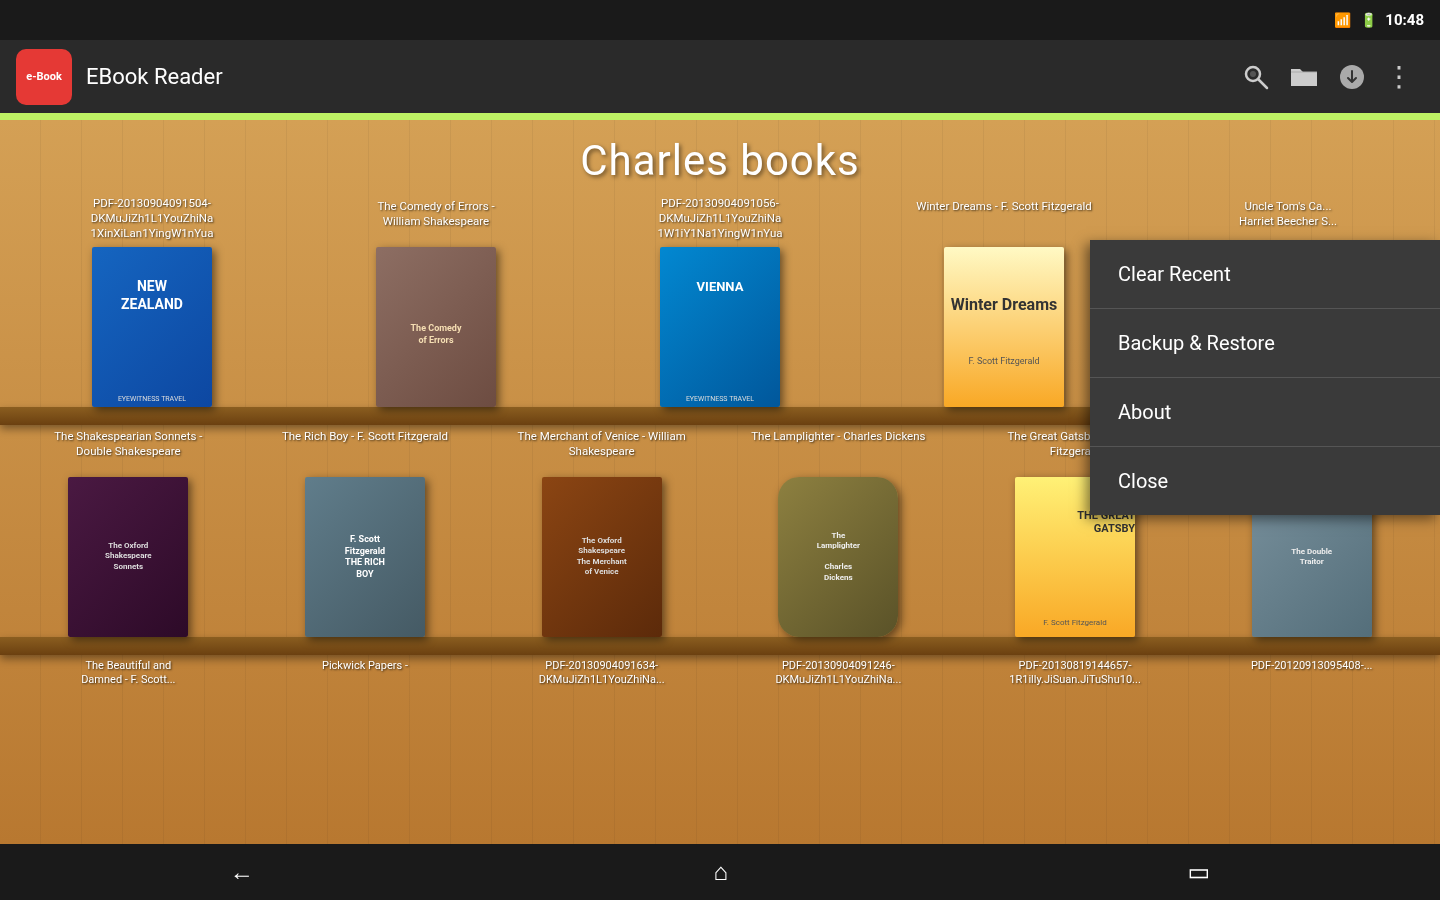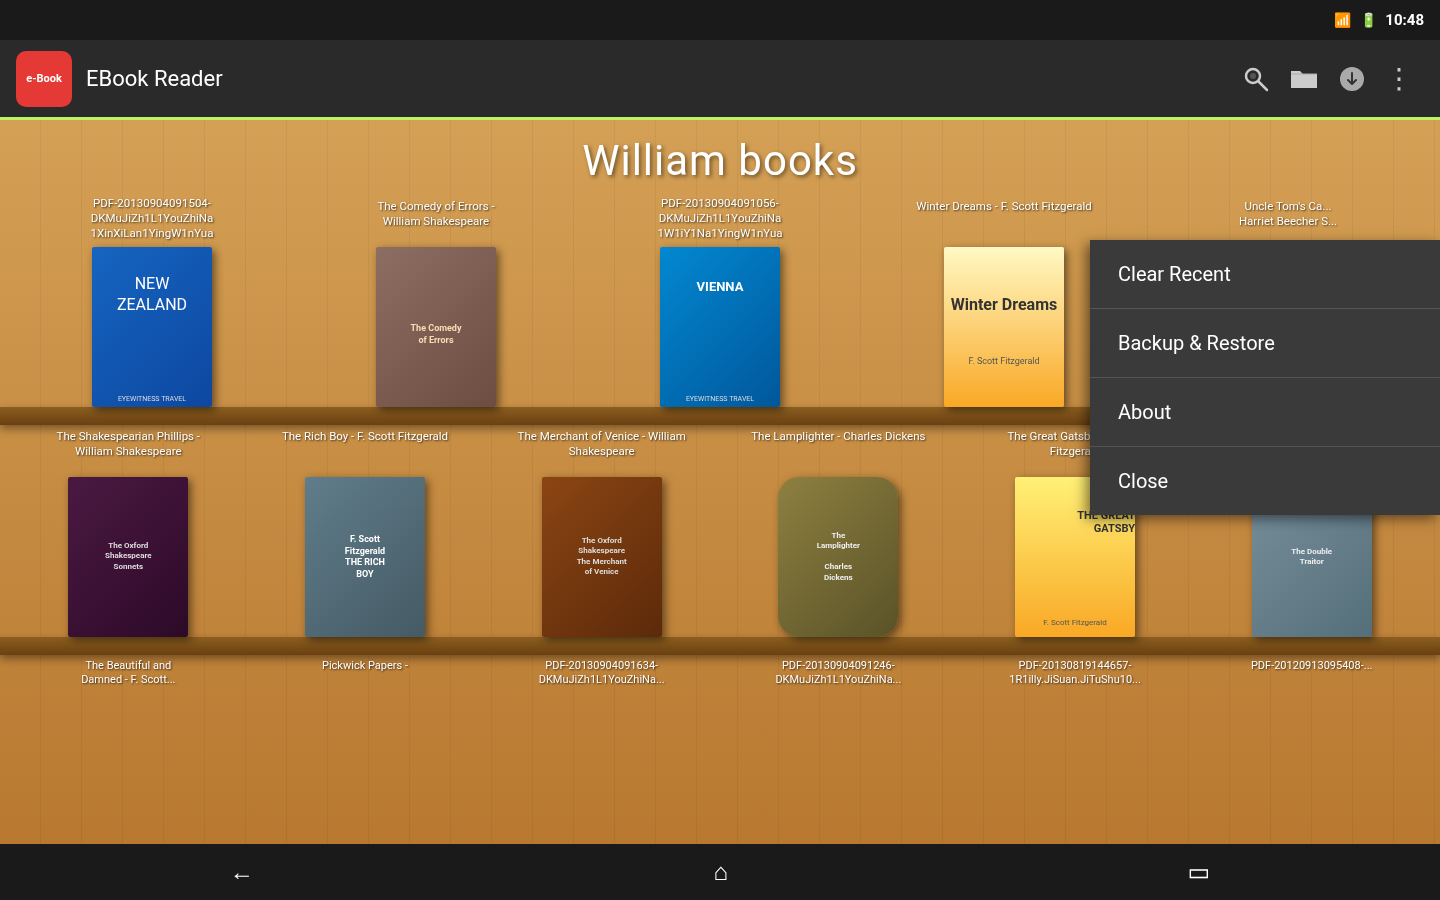--- a/index.html
+++ b/index.html
@@ -34,21 +34,21 @@
     }
 
     
     #top-bar {
       width: 100%;
       height: 80px;
       background: #2a2a2a;
       display: flex;
       align-items: center;
       padding: 0 16px;
-      border-bottom: 3px solid #bef264;
+      border-bottom: 7px solid #bef264;
     }
     #app-logo {
       width: 56px;
       height: 56px;
       background: #e53935;
       border-radius: 10px;
       display: flex;
       align-items: center;
       justify-content: center;
       margin-right: 14px;
@@ -281,27 +281,27 @@
       <circle cx="14" cy="14" r="12" fill="#aaa"></circle>
       <path d="M14 8 L14 18 M10 15 L14 19 L18 15" stroke="#333" stroke-width="2" stroke-linecap="round" stroke-linejoin="round"></path>
     </svg>
   </div>
   <div class="toolbar-btn">
     <span style="color:#ccc; font-size:28px; letter-spacing:2px;">⋮</span>
   </div>
 </div>
 
 <div id="main-content">
-  <div id="section-title">William books</div>
+  <div id="section-title">Charles books</div>
 
   <div class="shelf-row">
     <div class="book-item">
       <div class="book-title">PDF-20130904091504-DKMuJiZh1L1YouZhiNa<br>1XinXiLan1YingW1nYua</div>
       <div class="book-cover book-nz">
-        <span class="cover-main-label" style="color:#fff; font-size:16px; font-weight:normal; top:30%;">NEW<br>ZEALAND</span>
+        <span class="cover-main-label" style="color:#fff; font-size:14px; font-weight:bold; top:30%;">NEW<br>ZEALAND</span>
         <div style="position:absolute;bottom:4px;left:2px;right:2px;font-size:7px;color:#ddd;text-align:center;">EYEWITNESS TRAVEL</div>
       </div>
     </div>
     <div class="book-item">
       <div class="book-title">The Comedy of Errors -<br>William Shakespeare</div>
       <div class="book-cover book-shakespeare-errors">
         <span class="cover-main-label" style="font-size:9px; color:#f5deb3;margin-top:8px;">The Comedy<br>of Errors</span>
       </div>
     </div>
     <div class="book-item">
@@ -323,21 +323,21 @@
     <div class="book-item">
       <div class="book-title">Uncle Tom's Ca...<br>Harriet Beecher S...</div>
       <div class="book-cover book-uncletom">
         <span class="cover-main-label" style="font-size:8px; color:#ddd;">Uncle Tom's<br>Cabin</span>
       </div>
     </div>
   </div>
 
   <div class="shelf-row">
     <div class="book-item">
-      <div class="book-title">The Shakespearian Phillips - William Shakespeare</div>
+      <div class="book-title">The Shakespearian Sonnets - Double Shakespeare</div>
       <div class="book-cover book-sonnets">
         <span class="cover-main-label" style="font-size:8px;color:#ddd;">The Oxford<br>Shakespeare<br>Sonnets</span>
       </div>
     </div>
     <div class="book-item">
       <div class="book-title">The Rich Boy - F. Scott Fitzgerald</div>
       <div class="book-cover book-richboy">
         <span class="cover-main-label" style="font-size:9px;color:#fff;">F. Scott Fitzgerald<br>THE RICH BOY</span>
       </div>
     </div>

